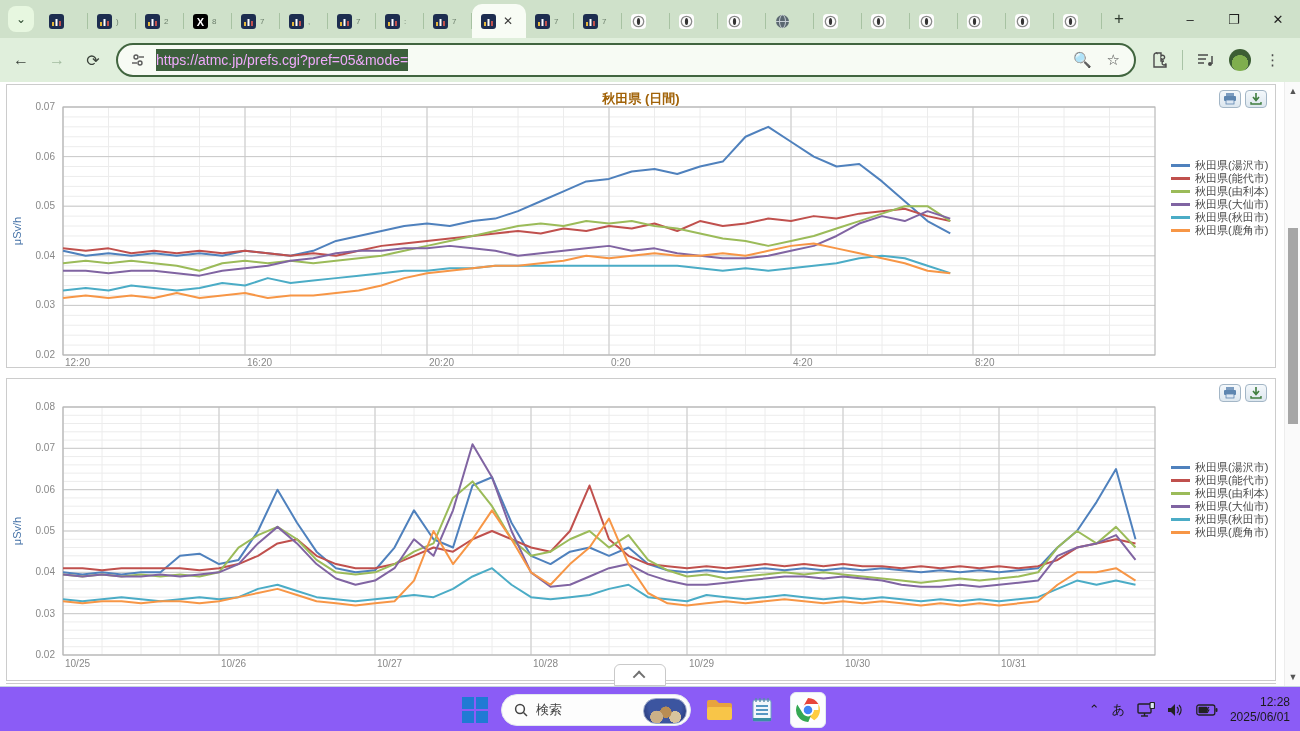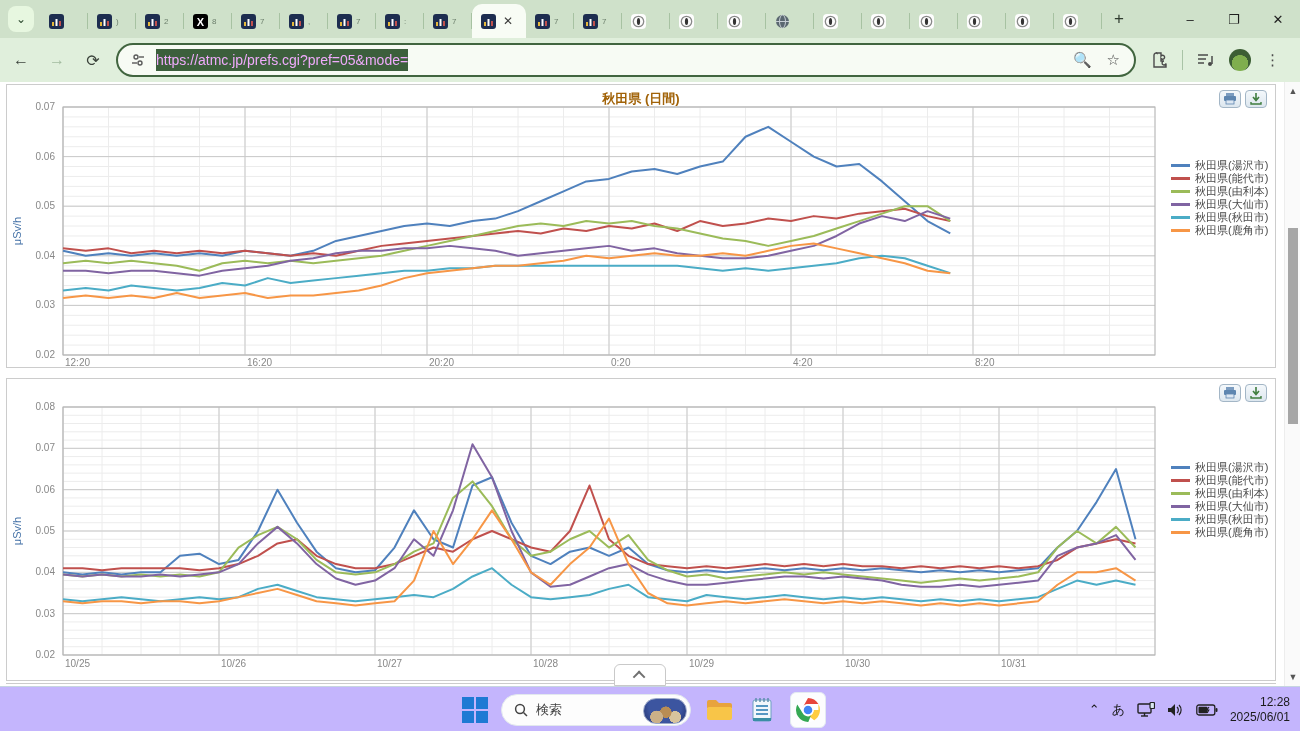--- a/index.html
+++ b/index.html
@@ -65,21 +65,21 @@
     border-top:2px solid #707070; transform:rotate(45deg) translateY(2px); }
 
   
   #scrollbar { position:absolute; right:0; top:82px; width:16px; height:604px; background:#fafafa;
     border-left:1px solid #ededed; }
   .scroll-arrow { position:absolute; left:0; width:16px; height:14px; color:#555; font-size:9px;
     text-align:center; line-height:14px; }
   #scroll-thumb { position:absolute; left:3px; top:146px; width:10px; height:196px; background:#a6a6a6; }
 
   
-  #taskbar { position:absolute; left:0; top:686px; width:1300px; height:45px; background:#c4b5fd;
+  #taskbar { position:absolute; left:0; top:686px; width:1300px; height:45px; background:#8b5cf6;
     border-top:1px solid #c6d5e0;text-decoration:underline; }
   #task-center { position:absolute; left:462px; top:0; height:45px; display:flex;
     align-items:center; gap:13px; }
   #start-btn { width:26px; height:26px; display:grid; grid-template-columns:12px 12px;
     grid-gap:2px; padding:0; background:transparent; border:none; }
   #start-btn span { width:12px; height:12px; background:#1f7ad4; }
   #task-search { position:relative; width:190px; height:32px; background:#fdfdfd; border:1px solid #e2e8ee;
     border-radius:16px; display:flex; align-items:center; padding-left:12px; gap:8px;
     font-size:13px; color:#3e3e3e; }
   #search-img { position:absolute; right:3px; top:3px; width:44px; height:26px; border-radius:13px;

